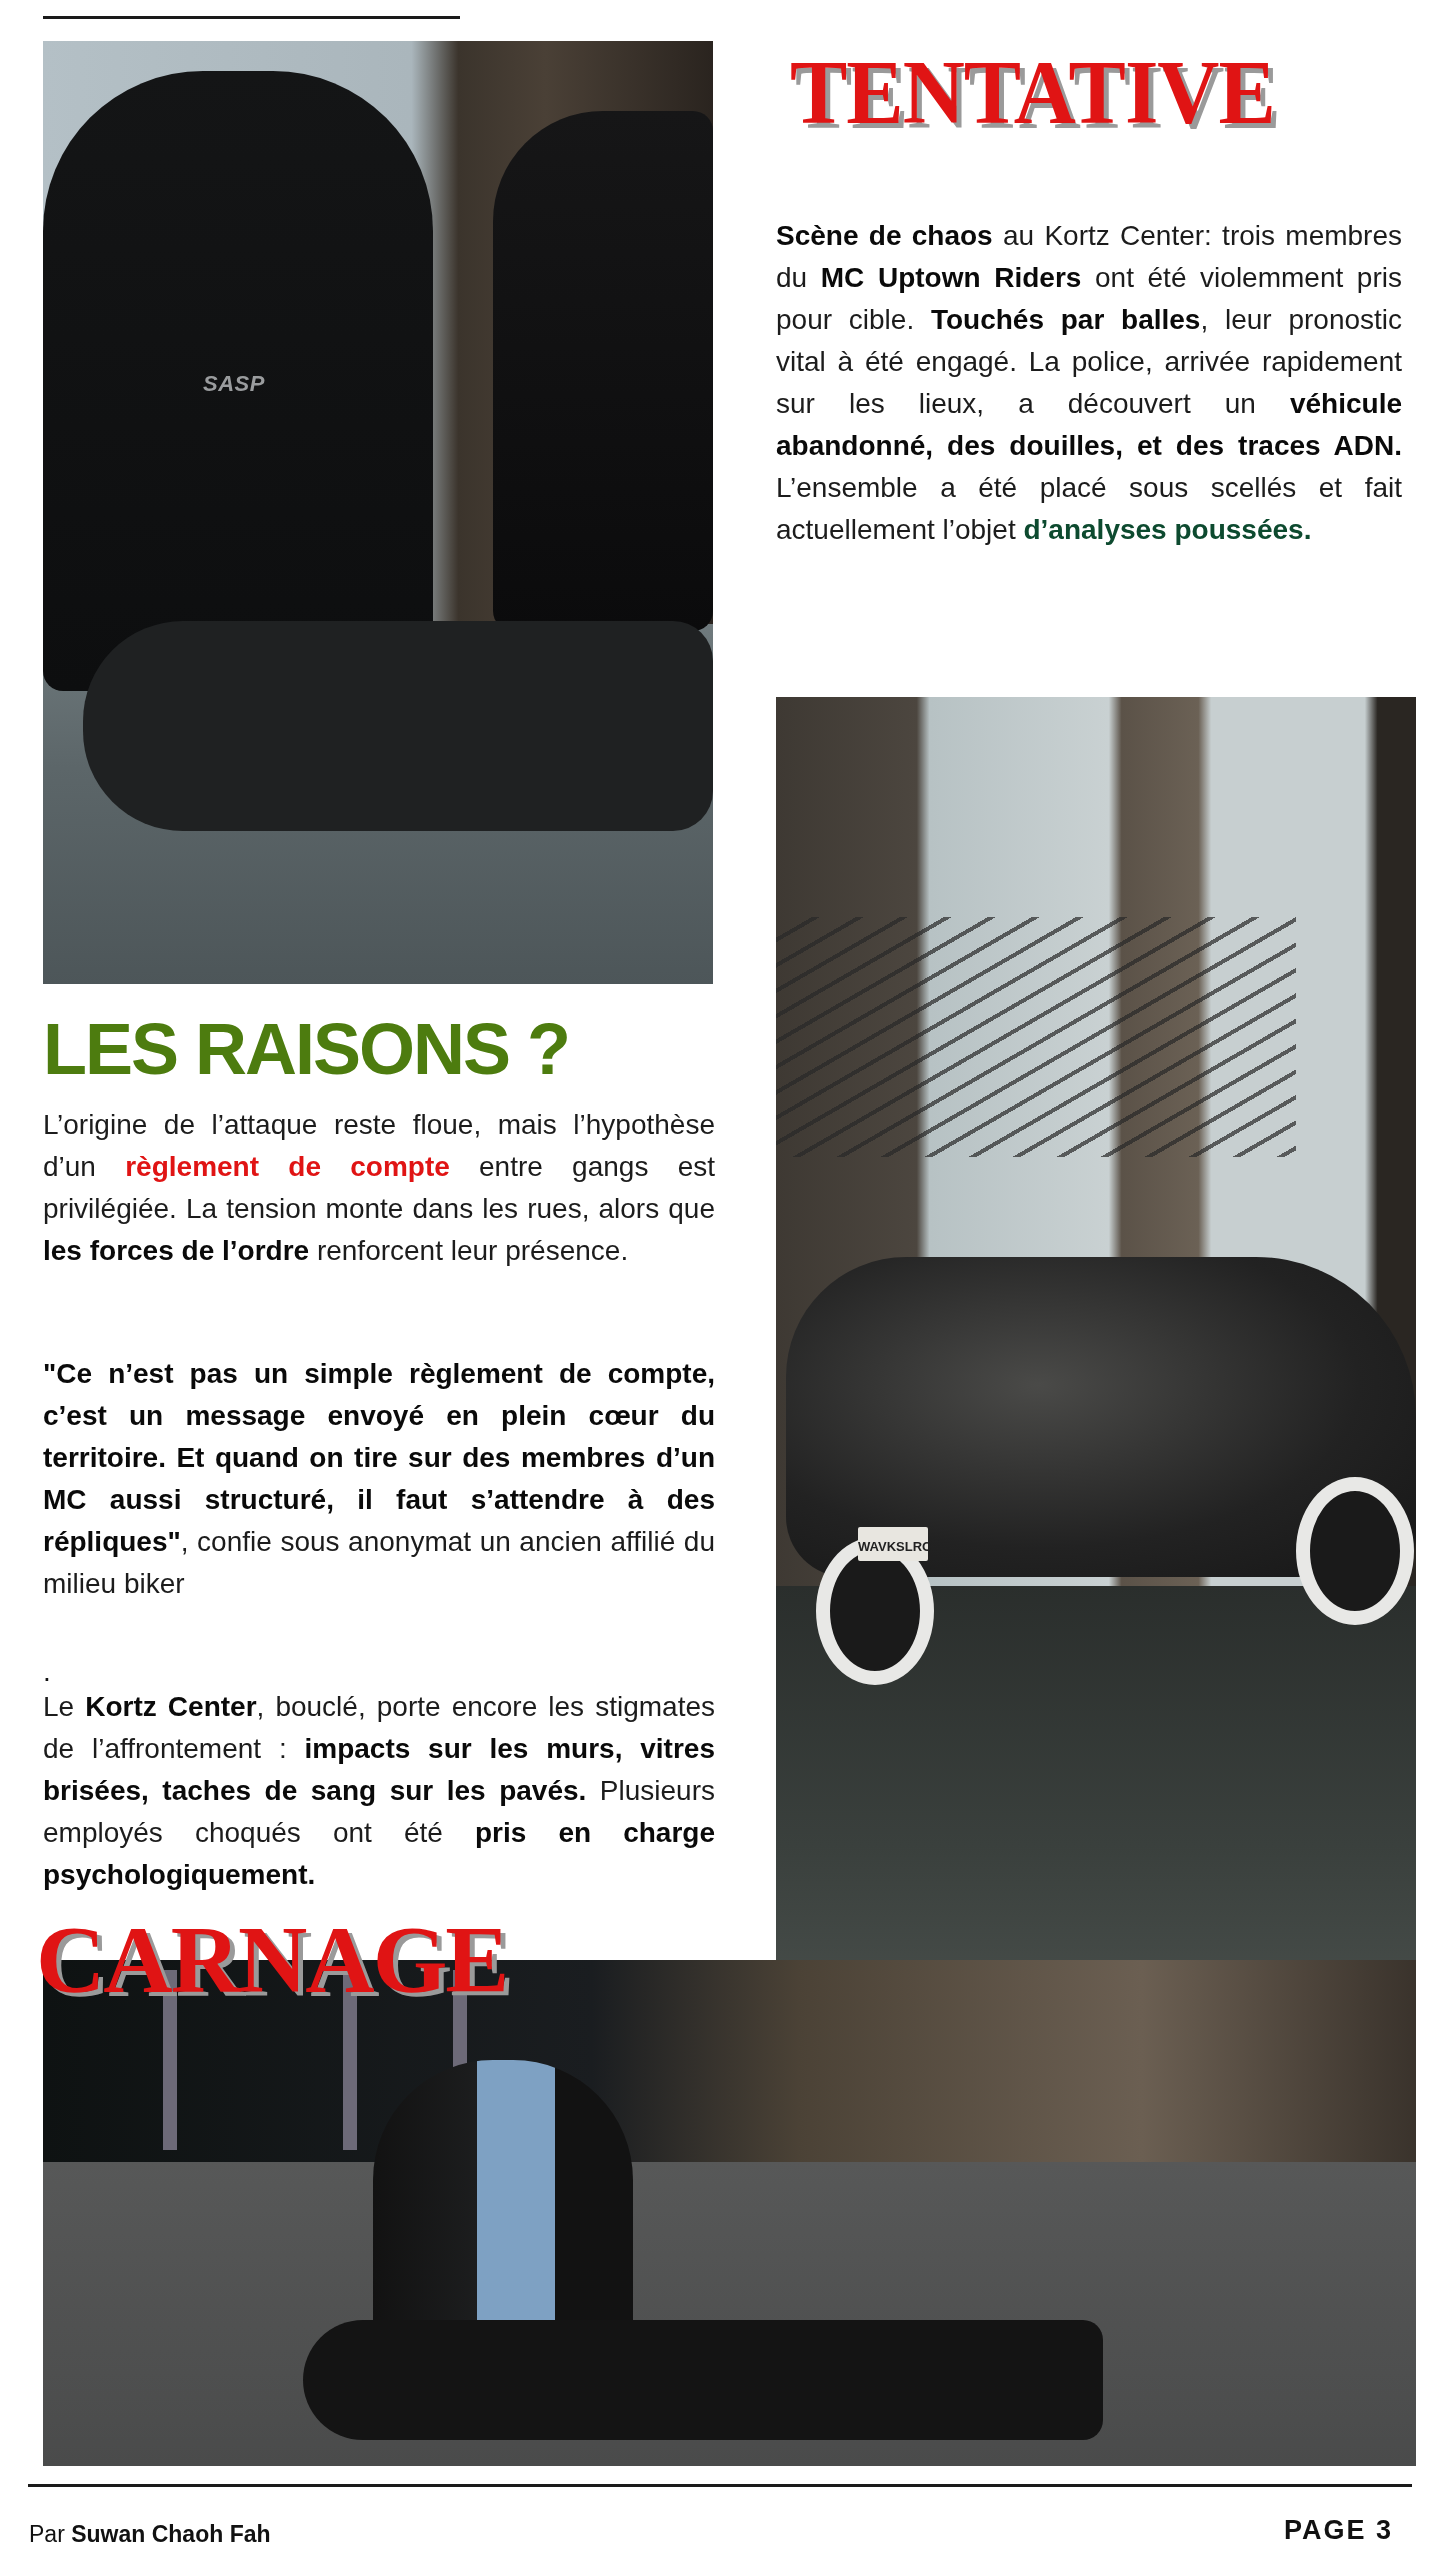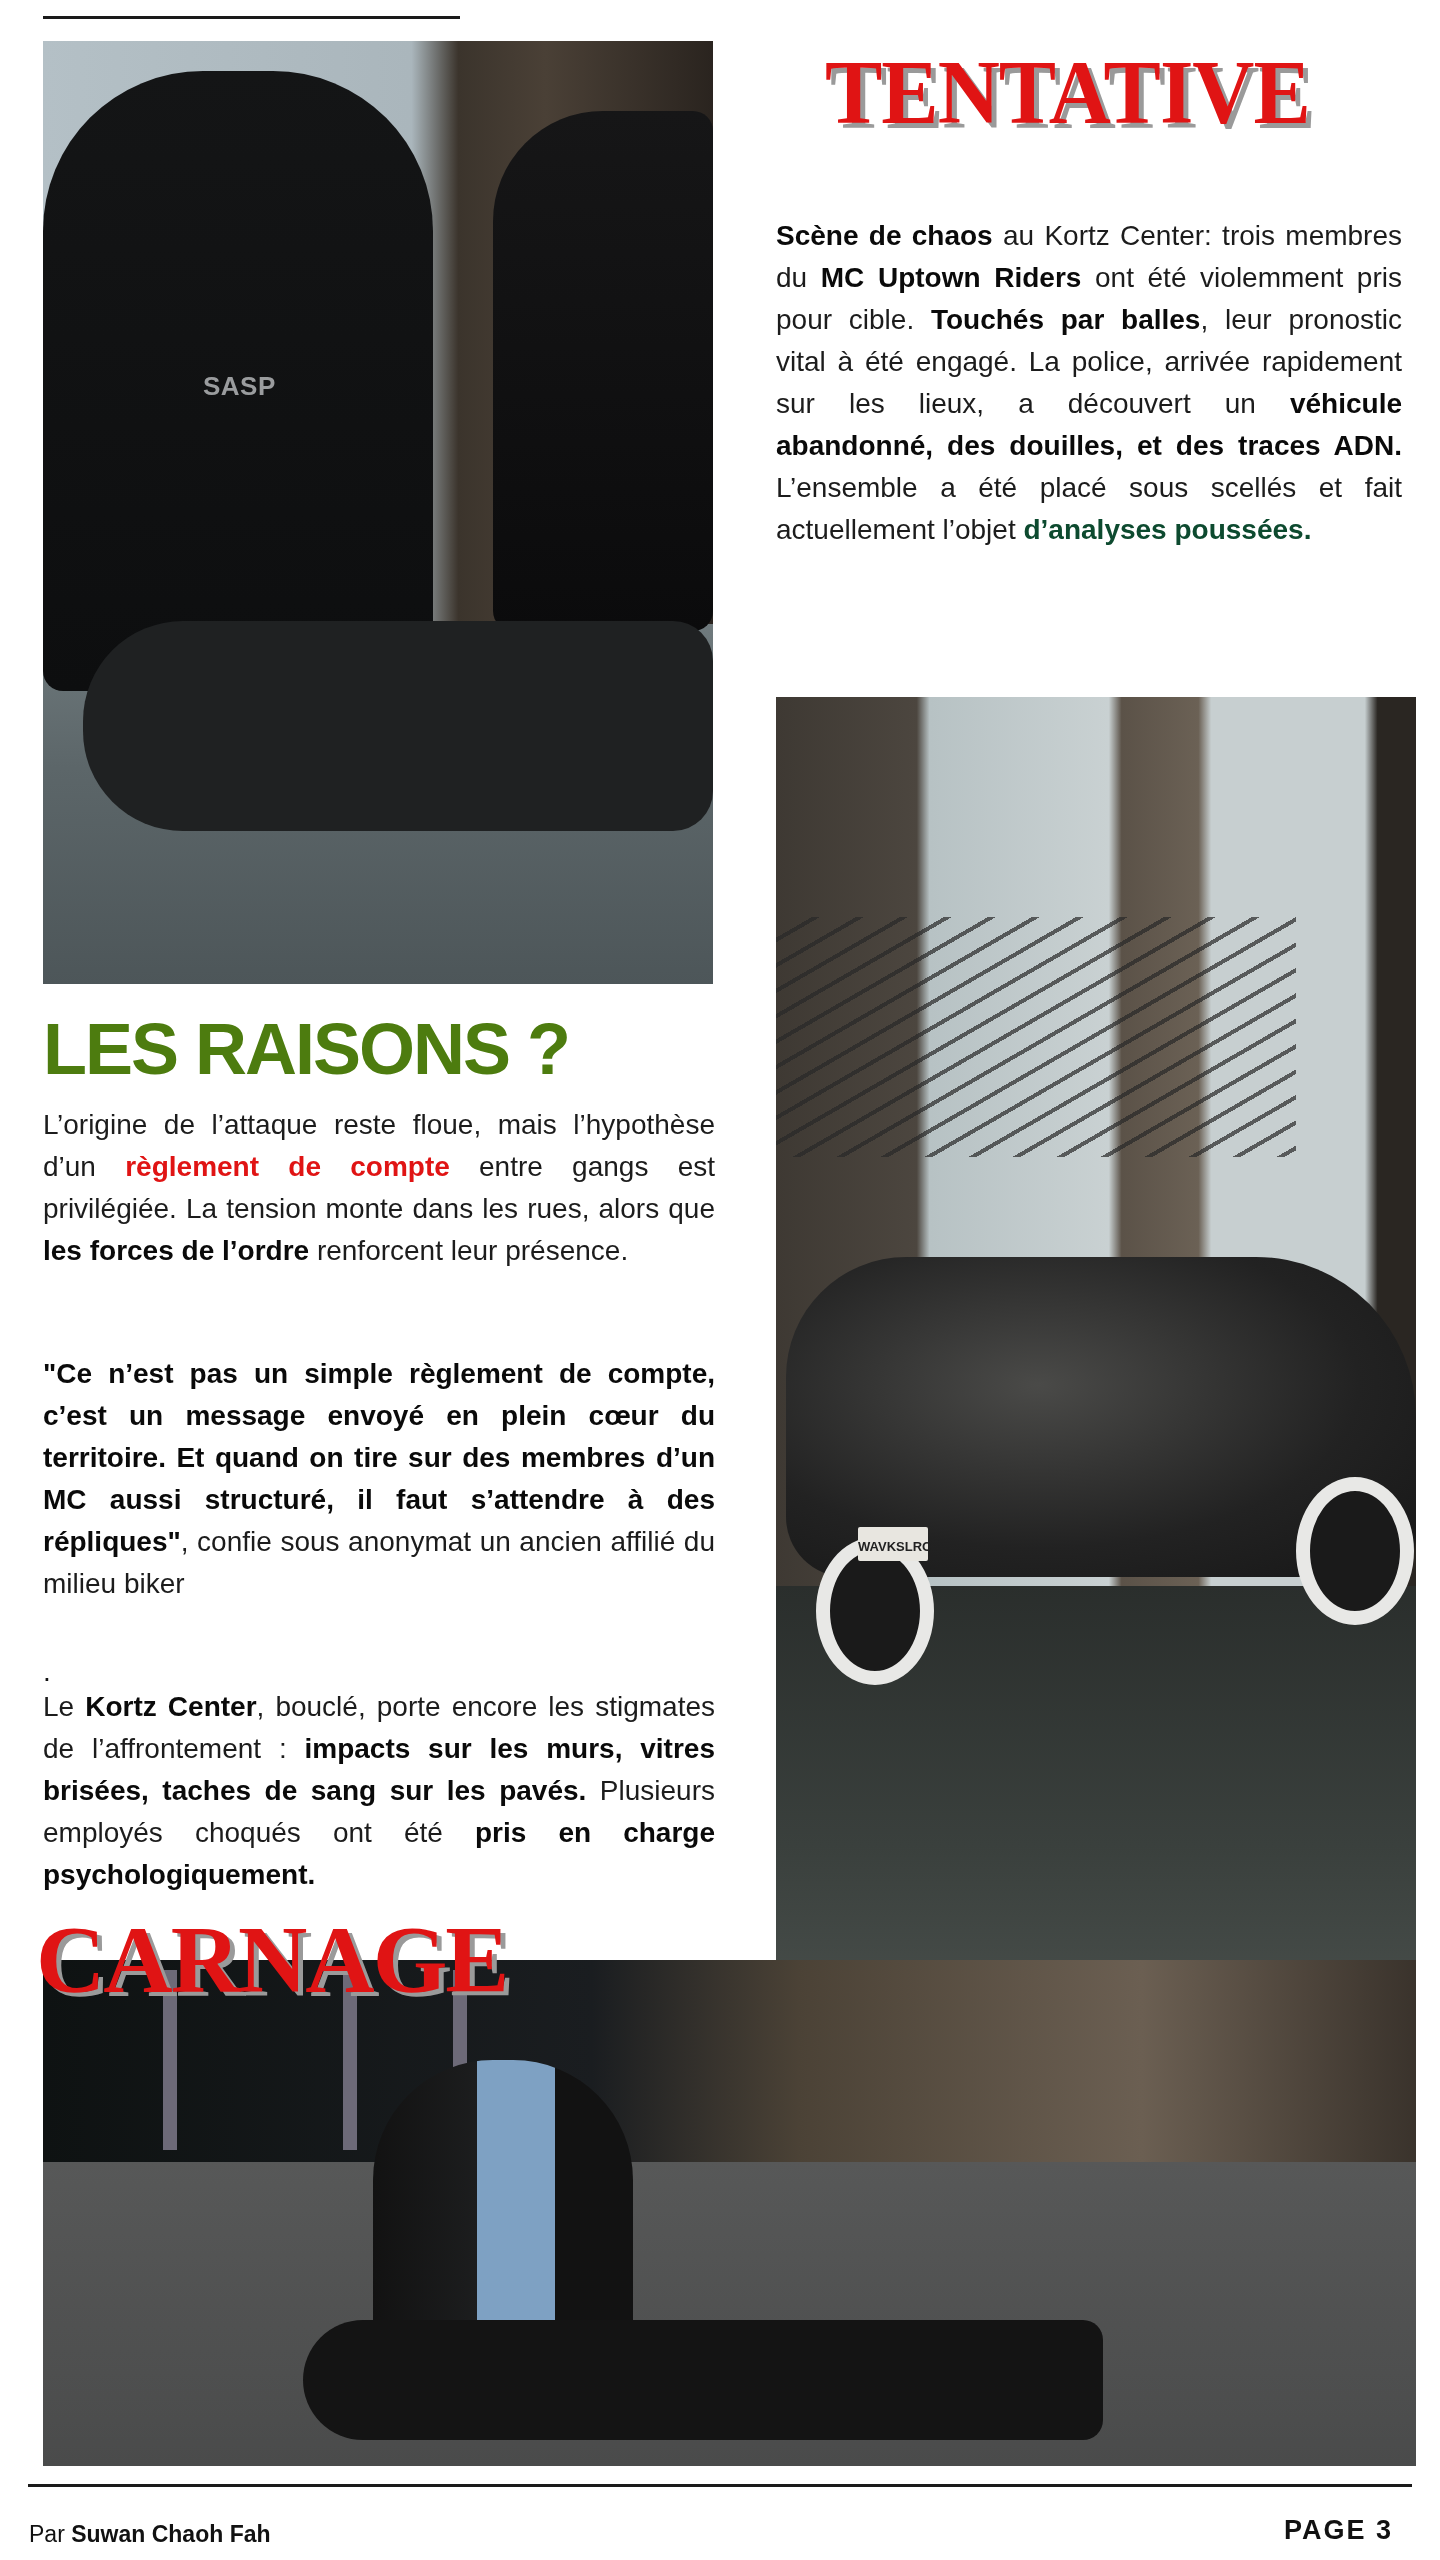--- a/index.html
+++ b/index.html
@@ -19,23 +19,23 @@
   }
   .photo-1 .ground { position: absolute; left: 0; right: 0; bottom: 0; height: 360px;
     background: linear-gradient(180deg, #6f7a7d 0%, #5c6669 40%, #4d5659 100%); }
   .photo-1 .body-lying { position: absolute; left: 40px; top: 580px; width: 630px; height: 210px;
     background: #1f2122; border-radius: 100px 40px 40px 100px; }
   .photo-1 .officer-a { position: absolute; left: 0; top: 30px; width: 390px; height: 620px;
     background: linear-gradient(180deg, #141516 0%, #0d0e0f 100%); border-radius: 160px 160px 20px 20px; }
   .photo-1 .officer-b { position: absolute; left: 450px; top: 70px; width: 220px; height: 520px;
     background: linear-gradient(180deg, #161617 0%, #0b0b0c 100%); border-radius: 110px 20px 20px 20px; }
   .photo-1 .sasp { position: absolute; left: 160px; top: 330px; color: #9a9c9e; font-weight: bold;
-    font-size: 26px; letter-spacing: 0.5px; }
+    font-style: italic; font-size: 22px; letter-spacing: 0.5px; }
 
-  .headline-1 { position: absolute; left: 790px; top: 50px; width: 600px; margin-left: 35px; }
+  .headline-1 { position: absolute; left: 790px; top: 50px; width: 600px; }
   .title-red {
     font-family: "Liberation Serif", "DejaVu Serif", serif; font-weight: bold;
     color: #e01414; font-size: 86px; line-height: 1; letter-spacing: -1px;
     text-shadow: 5px 4px 0 #9a9a9a;
     transform: scaleY(1.05);
   }
   .title-black {
     font-family: "Liberation Sans", "DejaVu Sans", sans-serif; font-weight: bold;
     color: #0b0b0b; font-size: 66px; line-height: 1; margin-left: 56px; margin-top: 2px;
     letter-spacing: -1px;

